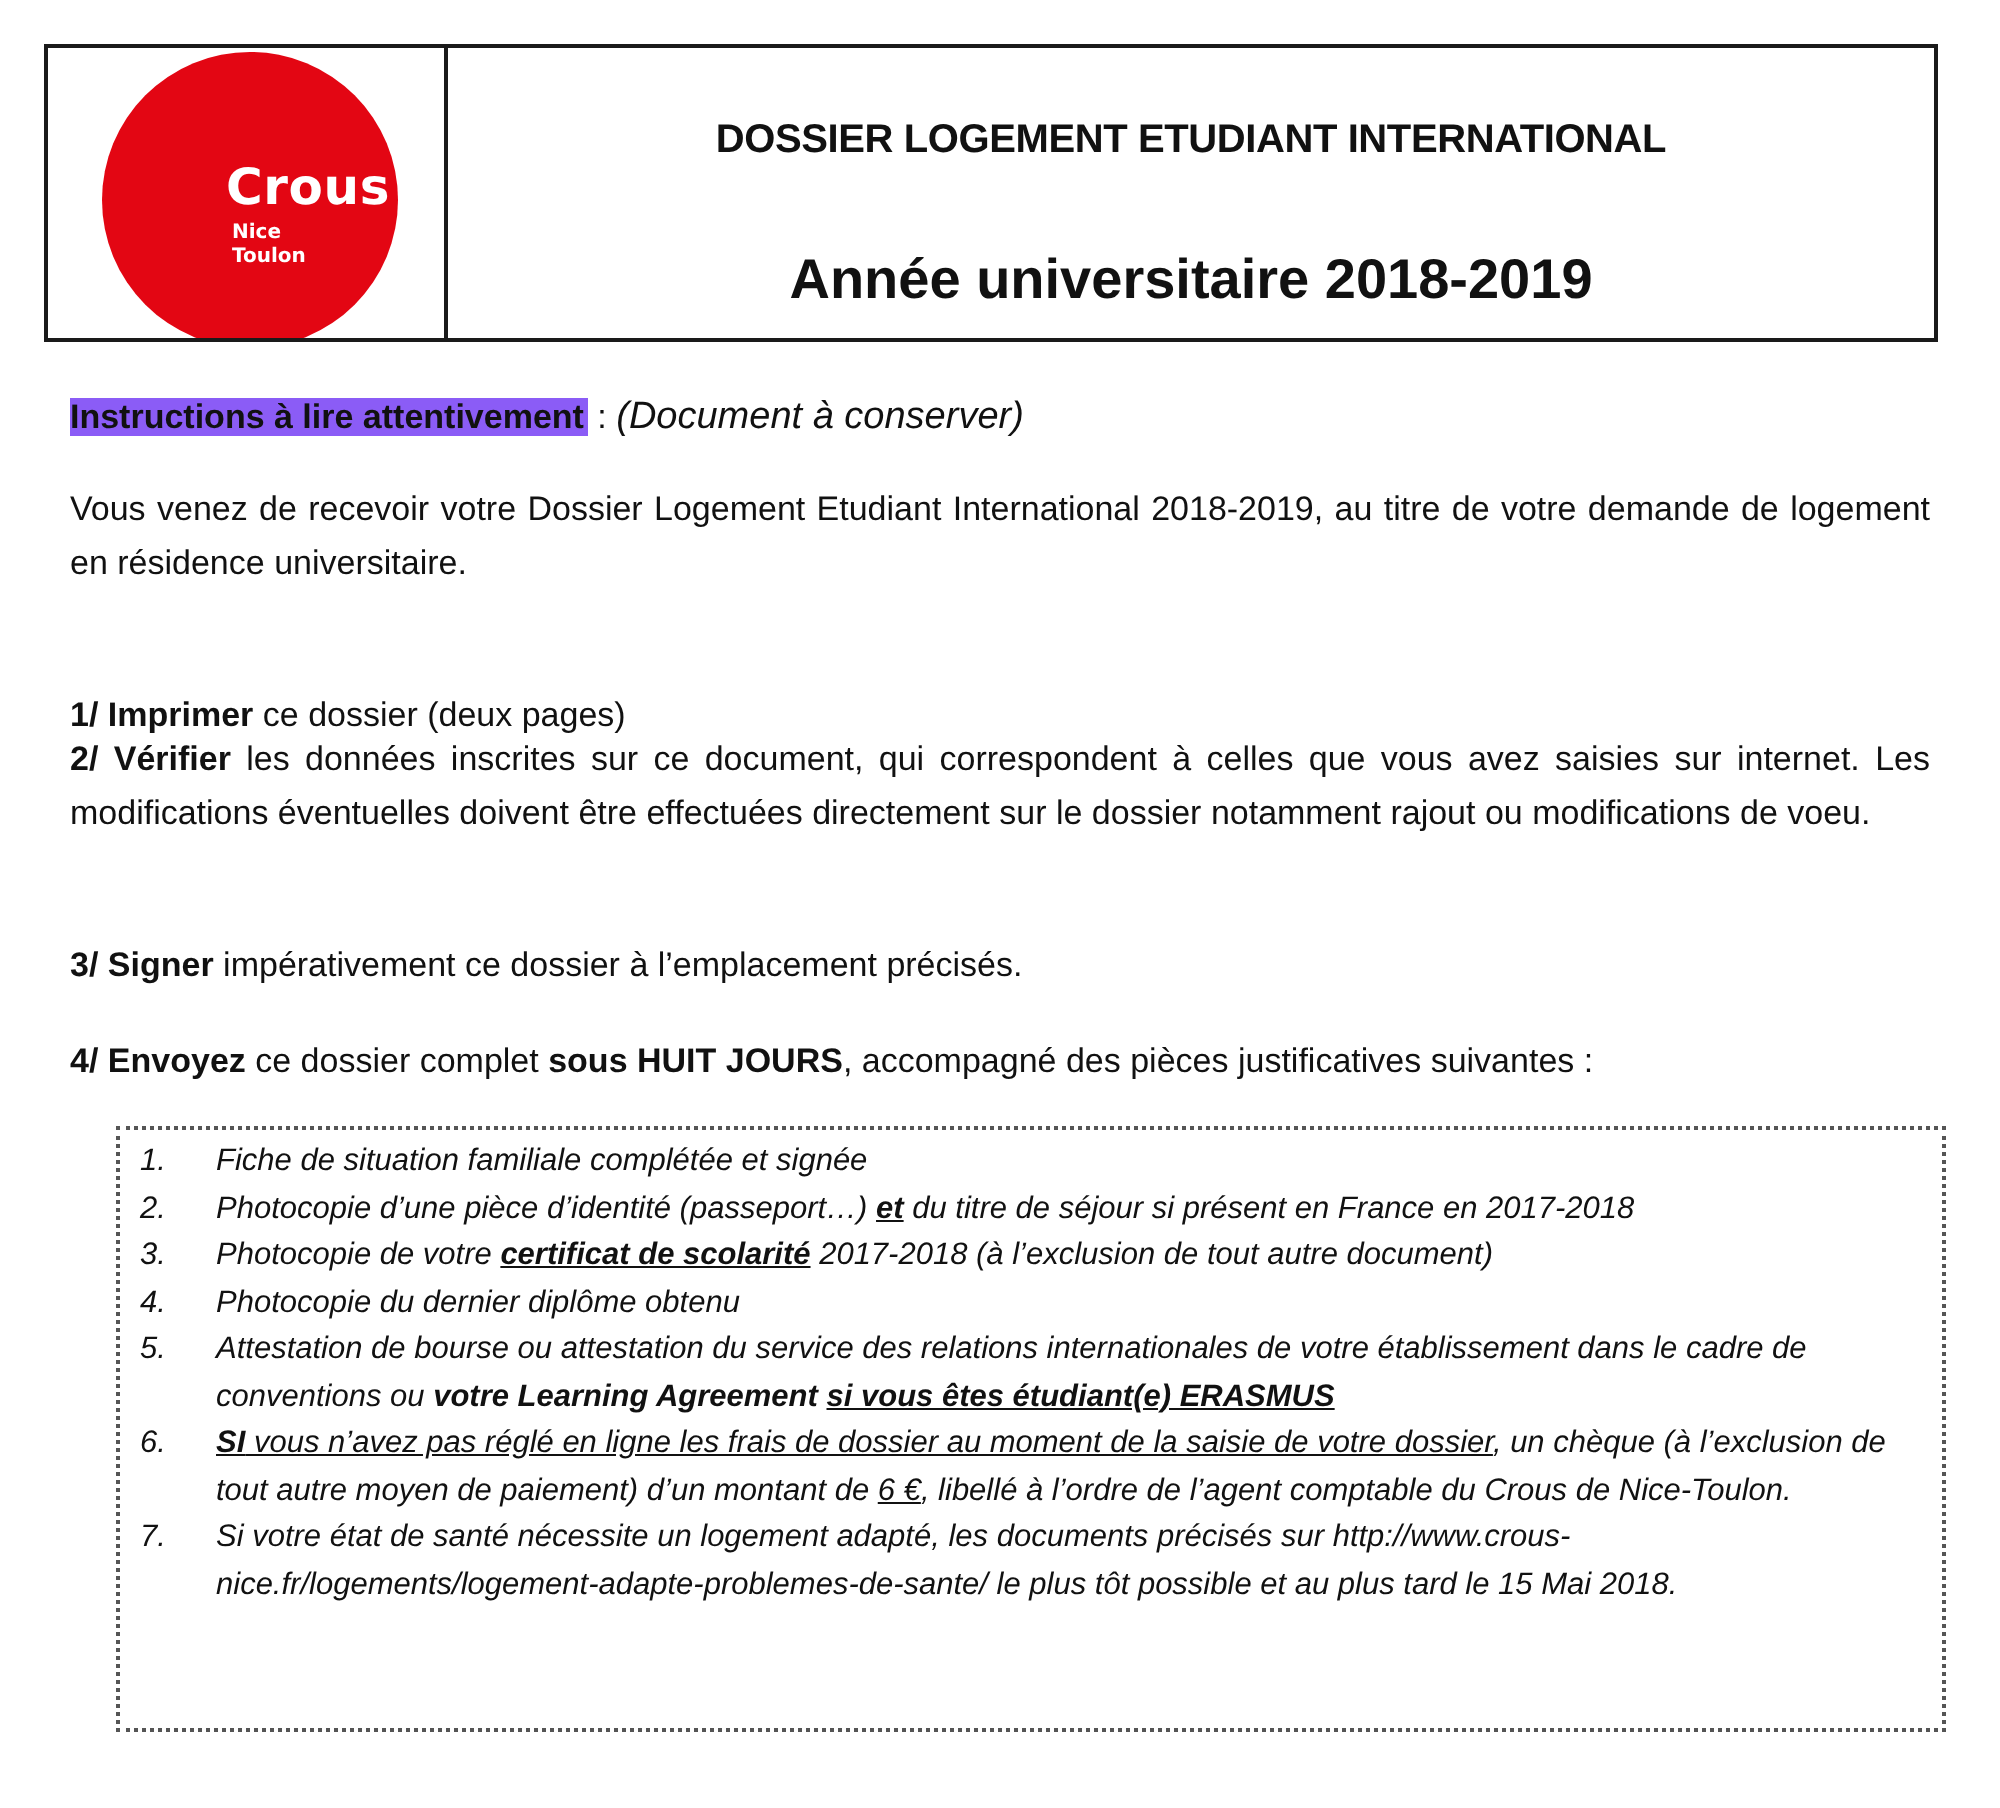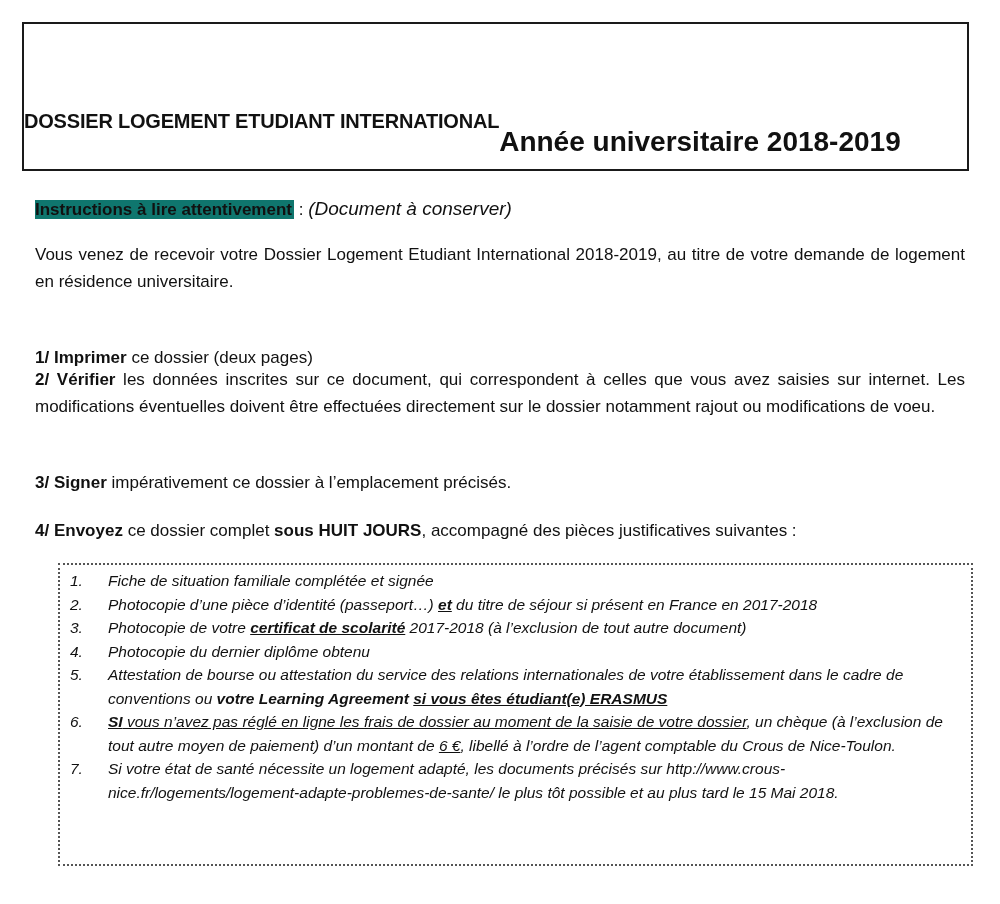--- a/index.html
+++ b/index.html
@@ -25,49 +25,58 @@
     position: absolute; left: 62px; top: 53px;
     font-family: "DejaVu Sans", sans-serif; font-weight: bold;
     color: #ffffff; font-size: 25px; letter-spacing: 0.3px; white-space: nowrap;
   }
   .logo-circle .sub {
     position: absolute; left: 65px; top: 85px;
     font-family: "DejaVu Sans", sans-serif; font-weight: bold;
     color: #ffffff; font-size: 10px; line-height: 12px;
   }
   .title-cell {
-    flex: 1; display: flex; flex-direction: row; align-items: center;
-    padding-top: 49px;
+    flex: 1; display: flex; flex-direction: column; align-items: center;
+    padding-top: 35px;
   }
   .title-main { font-weight: bold; font-size: 20px; letter-spacing: -0.2px; }
   .title-sub { font-weight: bold; font-size: 28px; margin-top: 42px; }
 
   .body-text {
     position: absolute; left: 35px; width: 930px;
     font-size: 17px; line-height: 27px; text-align: justify;
   }
-  .highlight { background: #0f766e; font-weight: bold; padding: 0 2px 0 0; }
+  .highlight { background: #8b5cf6; font-weight: bold; padding: 0 2px 0 0; }
   .it { font-style: italic; }
   .b { font-weight: bold; }
   .u { text-decoration: underline; font-style: italic; }
 
   .list-box {
     position: absolute; left: 58px; top: 563px; width: 915px; height: 303px;
     border: 2px dotted #555555; box-sizing: border-box;
     font-style: italic; font-size: 15.5px; line-height: 23.5px;
     padding: 4px 20px 0 10px;
   }
   .list-item { display: flex; }
   .list-num { width: 38px; flex: none; }
   .list-text { flex: 1; }
 </style>
 </head>
 <body>
 
 <div class="header-box">
+  <div class="logo-cell">
+    <div class="logo-circle">
+      <span class="crous">Crous</span>
+      <div class="sub">
+        <div>Nice</div>
+        <div>Toulon</div>
+      </div>
+    </div>
+  </div>
   <div class="title-cell">
     <div class="title-main">DOSSIER LOGEMENT ETUDIANT INTERNATIONAL</div>
     <div class="title-sub">Année universitaire 2018-2019</div>
   </div>
 </div>
 
 <div class="body-text" style="top:195px;">
   <span class="highlight">Instructions à lire attentivement</span><span> : </span><span class="it" style="font-size:19px;">(Document à conserver)</span>
 </div>
 

